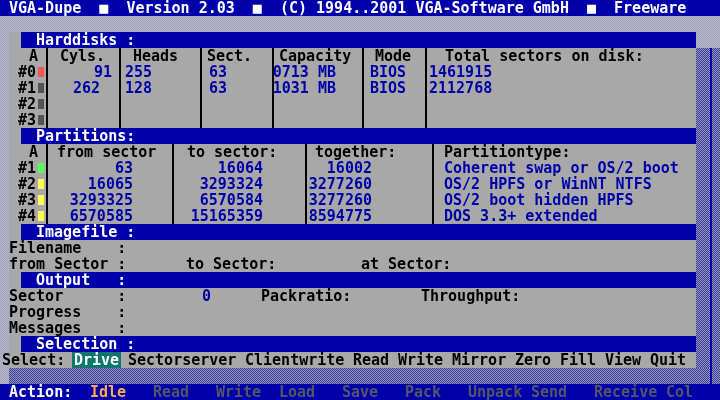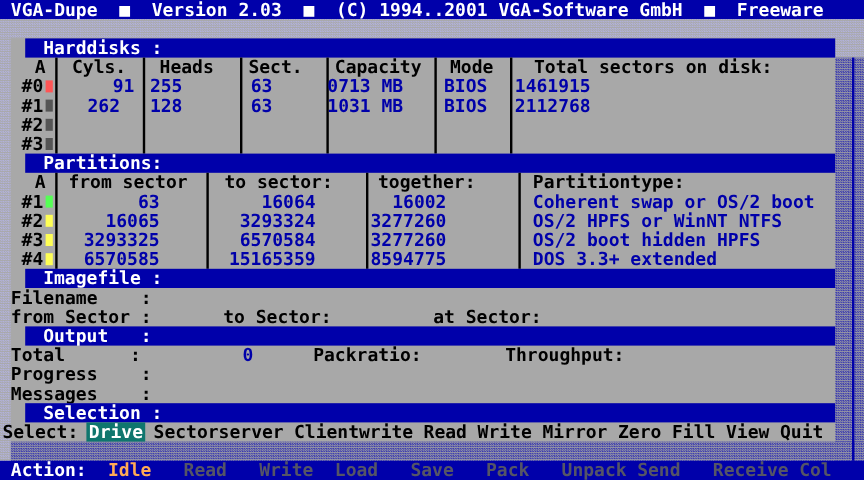--- a/index.html
+++ b/index.html
@@ -159,21 +159,21 @@
     <span class="t white" style="left:15px;top:0;">Imagefile :</span>
   </div>
   <span class="t" style="left:9px;top:240px;">Filename    :</span>
   <span class="t" style="left:9px;top:256px;">from Sector :</span>
   <span class="t" style="left:186px;top:256px;">to Sector:</span>
   <span class="t" style="left:361px;top:256px;">at Sector:</span>
 
   <div class="bar" style="top:272px;">
     <span class="t white" style="left:15px;top:0;">Output   :</span>
   </div>
-  <span class="t" style="left:9px;top:288px;">Total      :</span>
+  <span class="t" style="left:9px;top:288px;">Sector      :</span>
   <span class="t blue" style="left:202px;top:288px;">0</span>
   <span class="t" style="left:261px;top:288px;">Packratio:</span>
   <span class="t" style="left:421px;top:288px;">Throughput:</span>
   <span class="t" style="left:9px;top:304px;">Progress    :</span>
   <span class="t" style="left:9px;top:320px;">Messages    :</span>
 
   <div class="bar" style="top:336px;">
     <span class="t white" style="left:15px;top:0;">Selection :</span>
   </div>
   <div>

